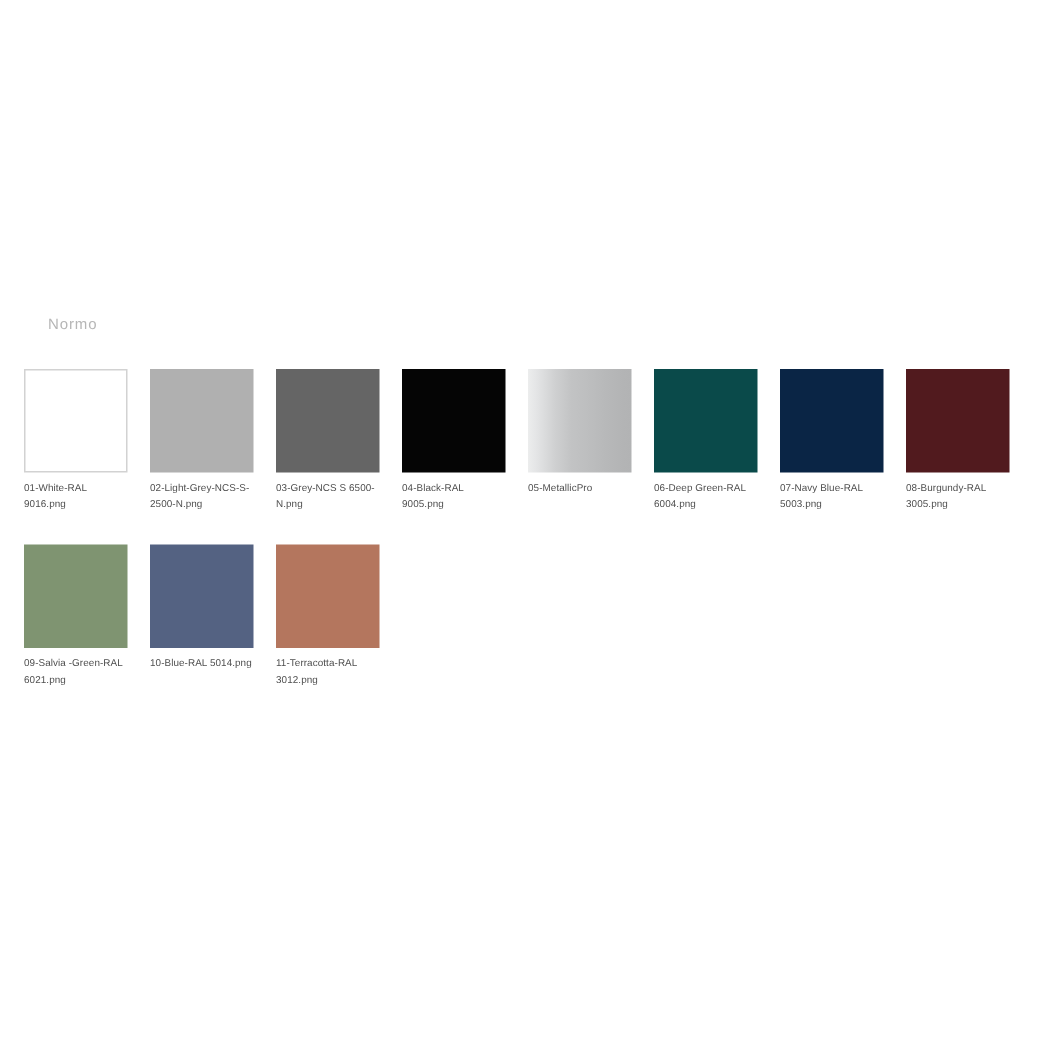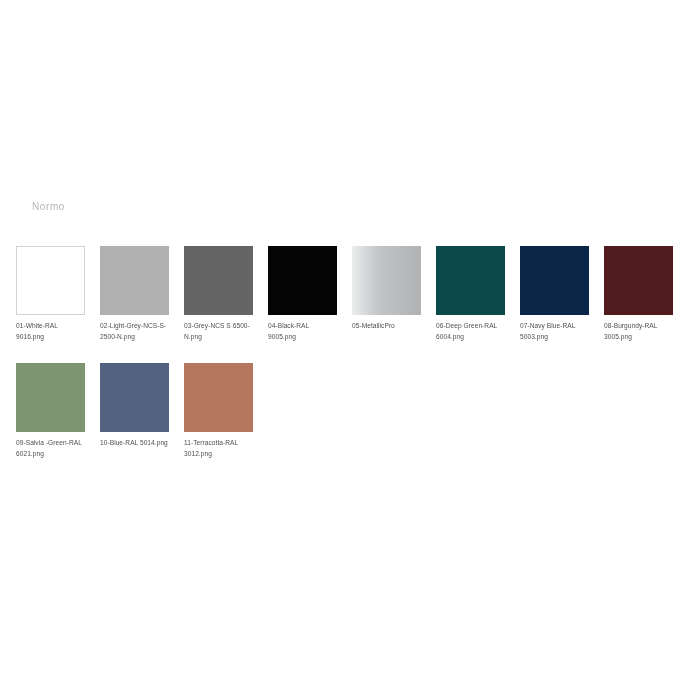--- a/index.html
+++ b/index.html
@@ -20,21 +20,21 @@
     position: relative;
     width: 700px;
     height: 700px;
     background: #ffffff;
   }
 
   
   .section-heading {
     position: absolute;
     left: 32px;
-    top: 200px;
+    top: 210px;
     font-size: 10px;
     letter-spacing: 0.6px;
     color: #b6b6b6;
     font-weight: 400;
     line-height: 14px;
     white-space: nowrap;
   }
 
   
   .swatch-grid {

